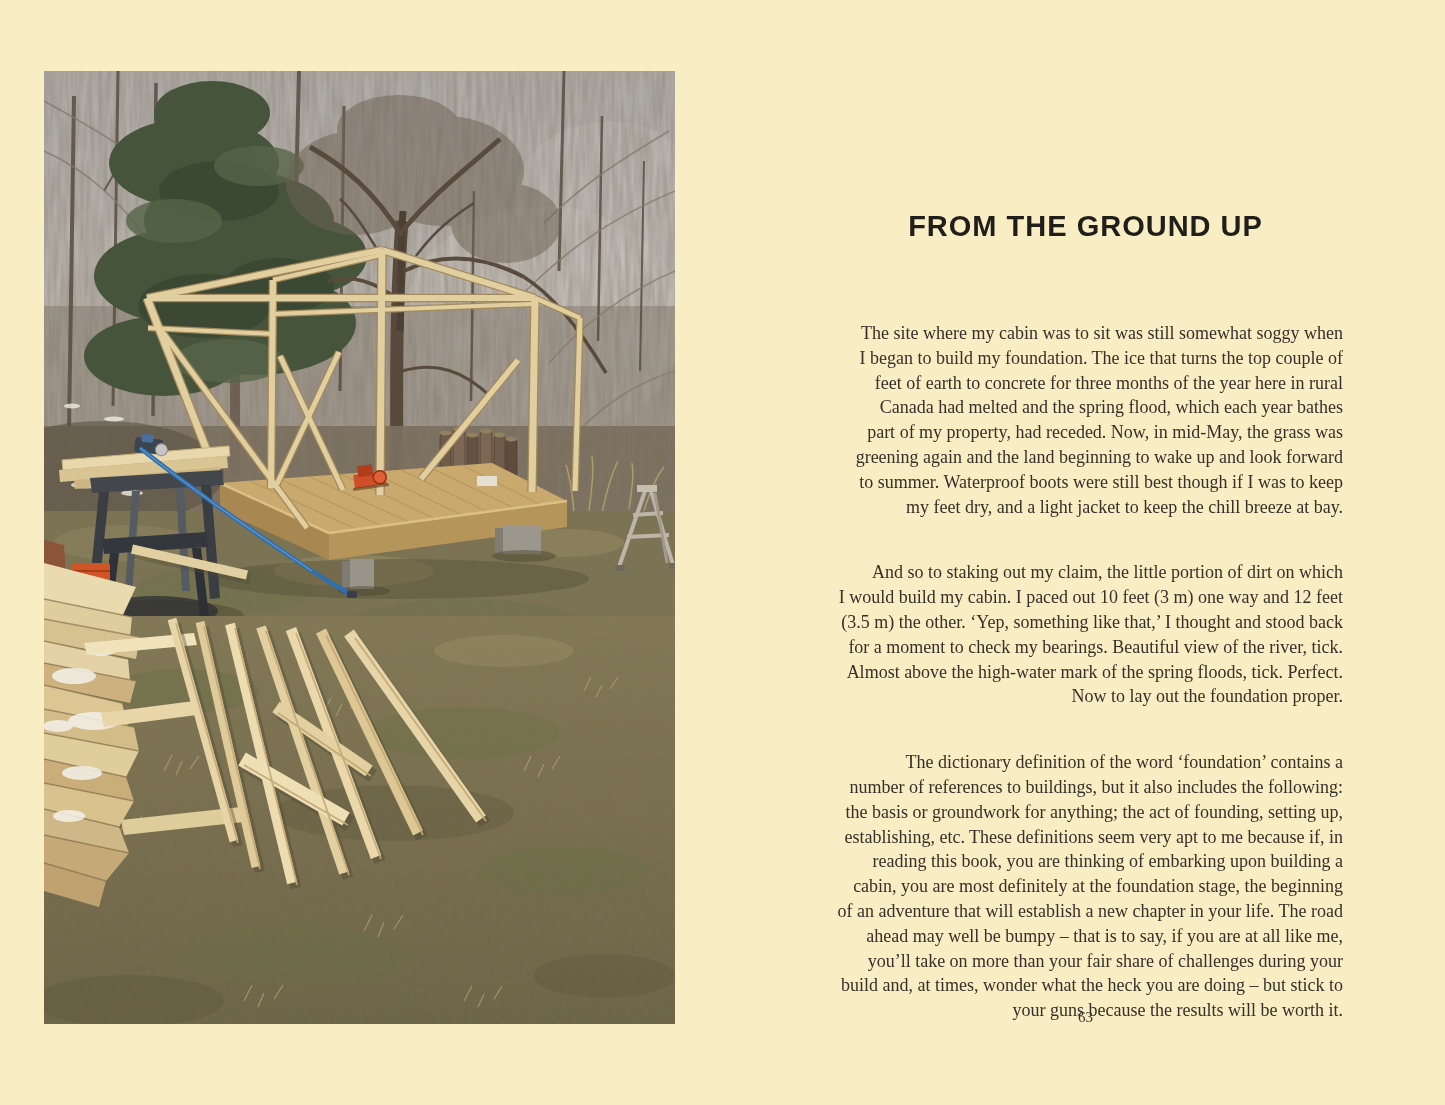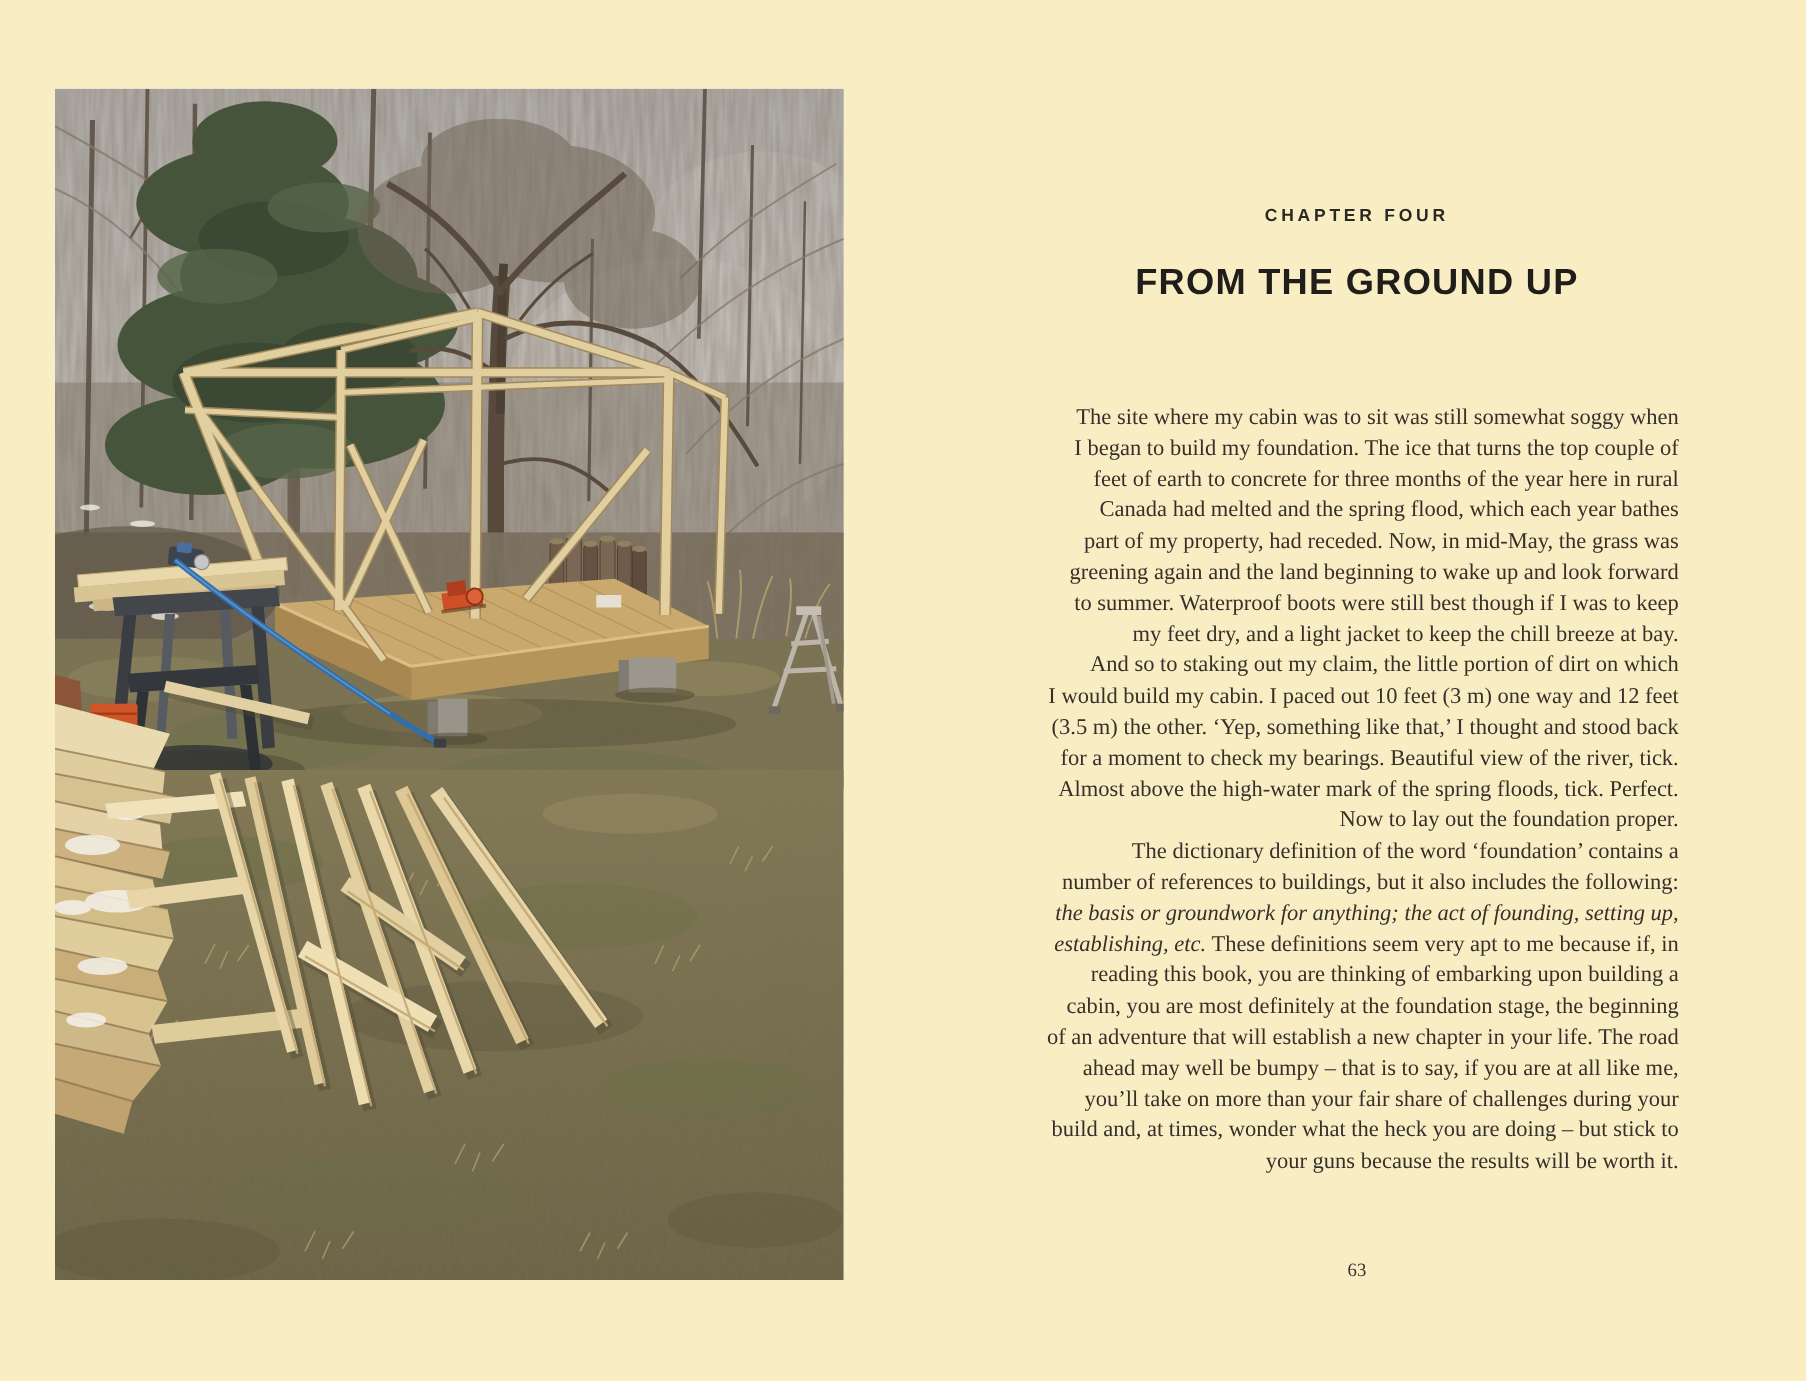--- a/index.html
+++ b/index.html
@@ -29,22 +29,22 @@
     font-family:"Liberation Sans", sans-serif;
     font-size:29px;font-weight:700;letter-spacing:1px;
     color:#1f1e1b;line-height:30px;white-space:nowrap;margin-top:20px;
   }
   .body-text{
     position:absolute;left:0;top:321px;width:515px;
     font-size:18px;line-height:24.8px;color:#35302a;
     text-align:right;
   }
   .body-text p{margin:0;white-space:pre-line;}
-  .body-text p.indent{text-indent:22px;}
-  .body-text .ital{font-style:italic;}
+  .body-text p.indent{text-indent:22px;margin-top:41px;}
+  .body-text .ital{}
   .page-number{
     position:absolute;left:0;top:1009px;width:515px;
     text-align:center;font-size:15px;color:#38332c;
   }
 </style>
 </head>
 <body>
 
 <div class="photo">
 <svg viewBox="0 0 631 953" xmlns="http://www.w3.org/2000/svg">
@@ -406,21 +406,20 @@
       <line x1="282" y1="564" x2="379" y2="764"></line>
       <line x1="311" y1="567" x2="442" y2="750"></line>
       <line x1="200" y1="694" x2="304" y2="754"></line>
       <line x1="234" y1="642" x2="327" y2="705"></line>
     </g>
   </g>
 </svg>
 </div>
 
 <div class="text-col">
-  <div class="kicker">CHAPTER FOUR</div>
   <div class="chapter-title">FROM THE GROUND UP</div>
 
   <div class="body-text">
     <p>The site where my cabin was to sit was still somewhat soggy when
 I began to build my foundation. The ice that turns the top couple of
 feet of earth to concrete for three months of the year here in rural
 Canada had melted and the spring flood, which each year bathes
 part of my property, had receded. Now, in mid-May, the grass was
 greening again and the land beginning to wake up and look forward
 to summer. Waterproof boots were still best though if I was to keep

